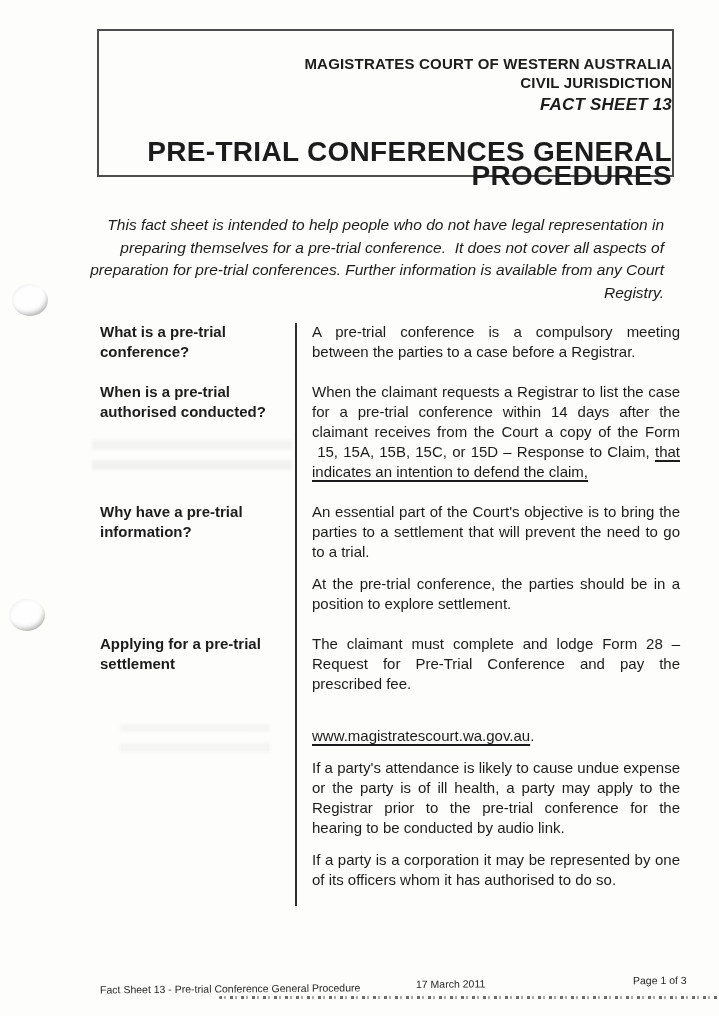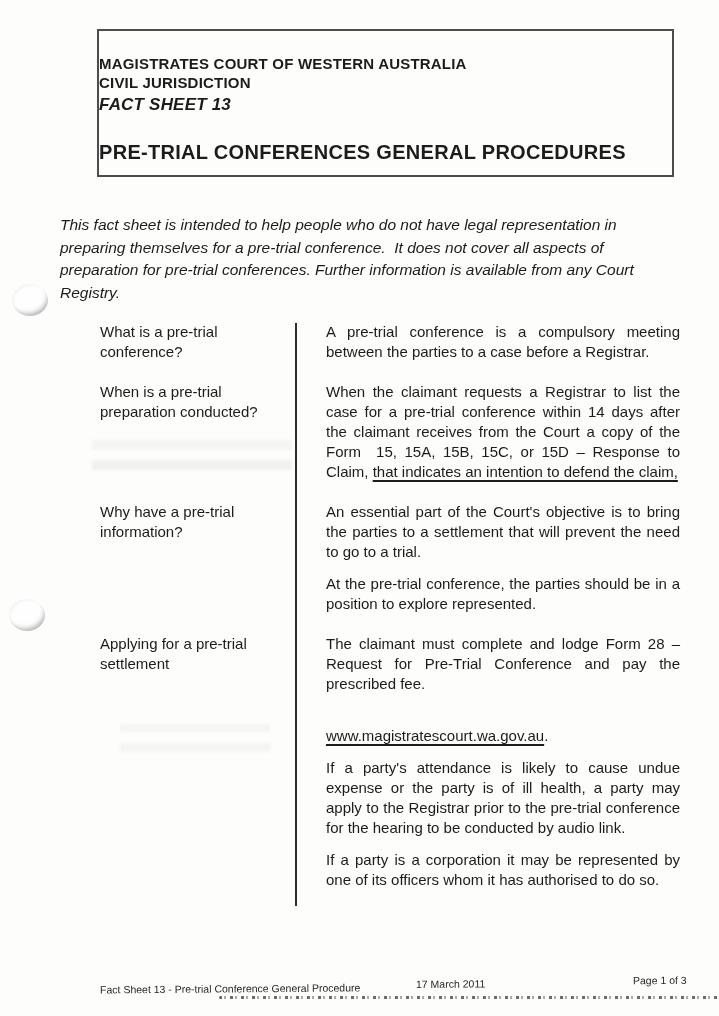--- a/index.html
+++ b/index.html
@@ -8,45 +8,45 @@
     width:719px;height:1016px;
     background:#fdfdfb;
     font-family:"Liberation Sans", sans-serif;
     color:#1c1c1c;
     overflow:hidden;
   }
   
   .header-box{
     position:absolute;left:97px;top:29px;width:577px;height:148px;
     border:2px solid #4d4d4d;box-sizing:border-box;
-    text-align:left;padding-top:23px;
+    text-align:right;padding-top:23px;
   }
   .h-line1,.h-line2{font-weight:bold;font-size:15px;line-height:19px;letter-spacing:.2px;}
   .h-line3{font-weight:bold;font-size:17px;line-height:21px;margin-top:2px;letter-spacing:.2px;font-style:italic;}
-  .h-title{font-weight:bold;font-size:20px;line-height:24px;margin-top:25px;letter-spacing:.3px;}
+  .h-title{font-weight:bold;font-size:28px;line-height:24px;margin-top:25px;letter-spacing:.3px;}
   
   .intro{
     position:absolute;top:214px;left:60px;width:604px;
-    font-style:italic;font-size:15.5px;line-height:22.5px;text-align:left;
+    font-style:italic;font-size:15.5px;line-height:22.5px;text-align:right;
   }
   
   .qa-table{
     position:absolute;top:322px;left:100px;width:580px;
     display:grid;grid-template-columns:196px 1fr;
     font-size:15px;line-height:20px;
   }
   .qa-table::before{
     content:"";position:absolute;left:195px;top:1px;bottom:4px;width:2px;
     background:#2d2d2d;
   }
   .qa-q{
-    font-weight:normal;padding:0 4px 20px 0;box-sizing:border-box;
+    font-weight:bold;padding:0 4px 20px 0;box-sizing:border-box;
   }
   .qa-a{
-    padding:0 0 20px 30px;box-sizing:border-box;text-align:justify;
+    padding:0 0 20px 16px;box-sizing:border-box;text-align:justify;
   }
   .qa-a p{margin:0 0 12px 0;}
   .qa-a p:last-child{margin-bottom:0;}
   .u{text-decoration:underline;text-decoration-thickness:1.5px;text-underline-offset:2.5px;}
   
   .footer{
     position:absolute;left:0;top:979px;width:719px;height:16px;
     font-size:10.5px;color:#262626;
     transform:rotate(-0.45deg);transform-origin:40% 50%;
   }
@@ -102,28 +102,28 @@
     <div class="h-title">PRE-TRIAL CONFERENCES GENERAL PROCEDURES</div>
   </div>
 
   <div class="intro">This fact sheet is intended to help people who do not have legal representation in preparing themselves for a pre-trial conference.&nbsp; It does not cover all aspects of preparation for pre-trial conferences. Further information is available from any Court Registry.</div>
 
   <div class="qa-table" id="qa-table">
       <div class="qa-q">What is a pre-trial conference?</div>
       <div class="qa-a">
         <p><span>A pre-trial conference is a compulsory meeting between the parties to a case before a Registrar.</span></p>
       </div>
-      <div class="qa-q">When is a pre-trial preparation conducted?</div>
+      <div class="qa-q">When is a pre-trial authorised conducted?</div>
       <div class="qa-a">
         <p><span>When the claimant requests a Registrar to list the case for a pre-trial conference within 14 days after the claimant receives from the Court a copy of the Form &nbsp;15, 15A, 15B, 15C, or 15D – Response to Claim, </span><span class="u">that indicates an intention to defend the claim,</span></p>
       </div>
       <div class="qa-q">Why have a pre-trial information?</div>
       <div class="qa-a">
         <p><span>An essential part of the Court's objective is to bring the parties to a settlement that will prevent the need to go to a trial.</span></p>
-        <p><span>At the pre-trial conference, the parties should be in a position to explore represented.</span></p>
+        <p><span>At the pre-trial conference, the parties should be in a position to explore settlement.</span></p>
       </div>
       <div class="qa-q qa-q-last qa-row-last">Applying for a pre-trial settlement</div>
       <div class="qa-a qa-row-last">
         <p><span>The claimant must complete and lodge Form 28 – Request for Pre-Trial Conference and pay the prescribed fee.</span></p>
         <p><br><span class="u">www.magistratescourt.wa.gov.au</span><span>.</span></p>
         <p><span>If a party's attendance is likely to cause undue expense or the party is of ill health, a party may apply to the Registrar prior to the pre-trial conference for the hearing to be conducted by audio link.</span></p>
         <p><span>If a party is a corporation it may be represented by one of its officers whom it has authorised to do so.</span></p>
       </div>
     </div>
 

